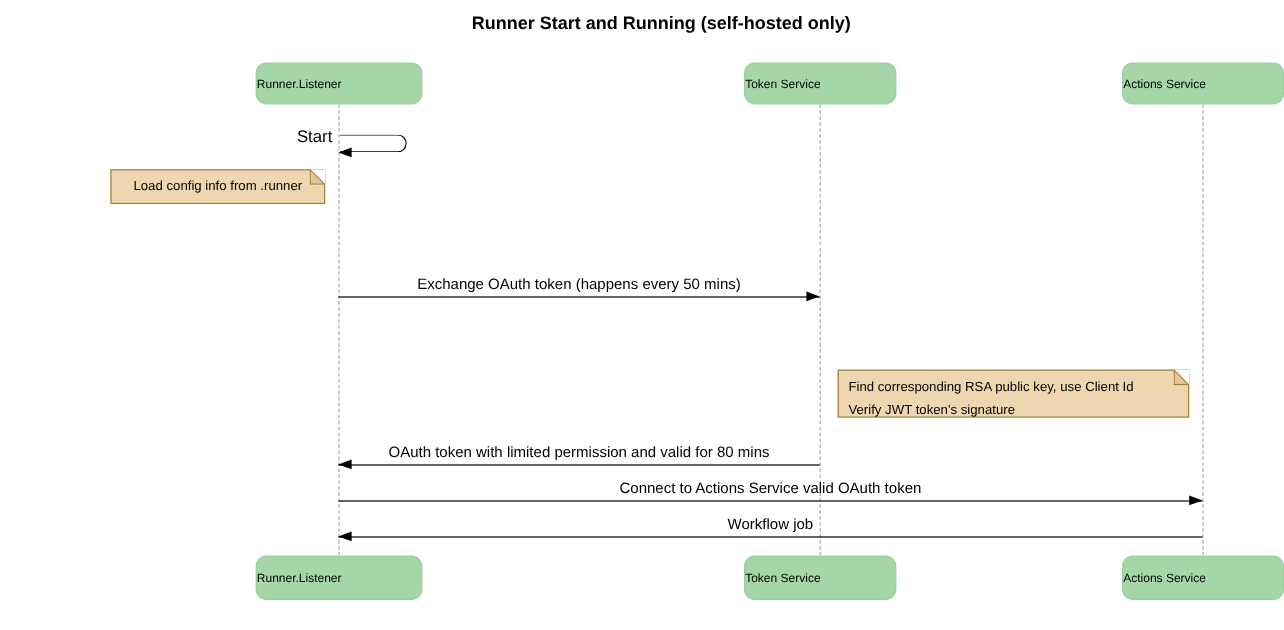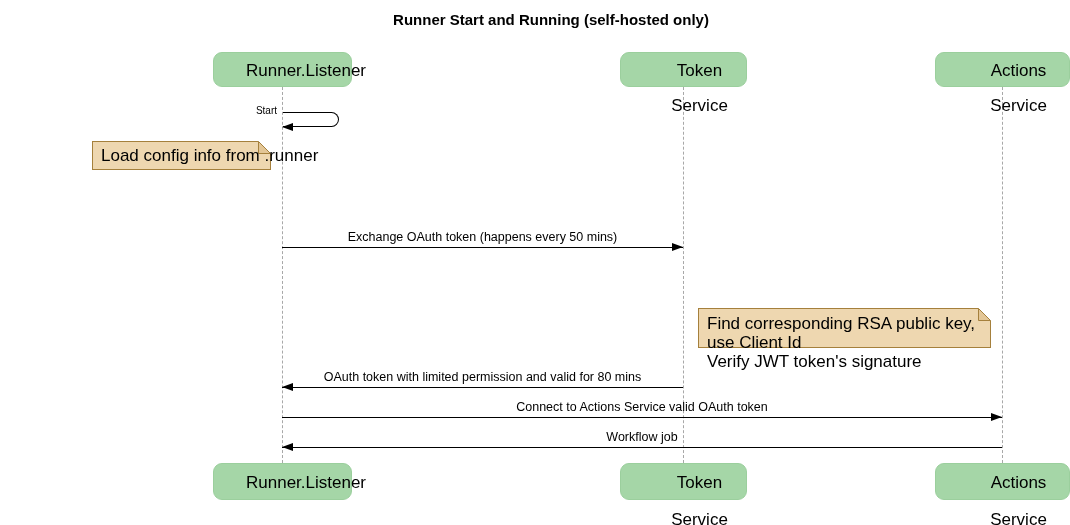--- a/index.html
+++ b/index.html
@@ -15,32 +15,32 @@
   html,body{margin:0;padding:0;background:#ffffff;}
   .canvas{
     position:relative;width:1070px;height:525px;background:#ffffff;
     font-family:"Liberation Sans", sans-serif;color:var(--text);overflow:hidden;margin-left:16px;
   }
   .title{
     position:absolute;left:0;top:11px;width:1070px;text-align:center;
     font-size:15px;font-weight:bold;
   }
   .participant{
-    position:absolute;height:35px;line-height:35px;text-align:center;
+    position:absolute;height:35px;line-height:35px;text-align:left;
     background:var(--participant-fill);border:1px solid var(--participant-border);
-    border-radius:9px;font-size:17px;box-sizing:border-box;padding-left:32px;
+    border-radius:9px;font-size:10px;box-sizing:border-box;
   }
   .participant.bottom{height:37px;line-height:37px;}
   .lifeline{
     position:absolute;top:87px;height:376px;width:0;
     border-left:1px dashed var(--lifeline);
   }
   .note{
     position:absolute;background:var(--note-fill);border:1px solid var(--note-border);
-    box-sizing:border-box;font-size:17px;text-align:center;
+    box-sizing:border-box;font-size:11px;text-align:center;
   }
   .note .fold{position:absolute;top:-1px;right:-1px;display:block;}
   .note .ntext{position:relative;z-index:1;padding:0 8px;}
   .note.single .ntext{line-height:27px;white-space:nowrap;}
   .note.multi{text-align:left;}
   .note.multi .ntext{padding:5px 8px 0 8px;line-height:19px;}
   .msg{position:absolute;}
   .msg .line{position:absolute;left:0;right:0;top:0;height:1.3px;background:var(--arrow);}
   .msg .label{
     position:absolute;left:0;right:0;bottom:4px;text-align:center;
@@ -50,21 +50,21 @@
   .head.right{right:0;border-top:4.5px solid transparent;border-bottom:4.5px solid transparent;border-left:11px solid var(--arrow);}
   .head.left{left:0;border-top:4.5px solid transparent;border-bottom:4.5px solid transparent;border-right:11px solid var(--arrow);}
   .selfloop{
     position:absolute;left:267px;top:112px;width:56px;height:15px;
     border:1.3px solid var(--arrow);border-left:none;border-radius:0 10px 10px 0;
     box-sizing:border-box;
   }
   .selfloop .head{left:-1px;bottom:-5.3px;top:auto;}
   .selflabel{
     position:absolute;left:150px;top:105px;width:111px;text-align:right;
-    font-size:10px;white-space:nowrap;
+    font-size:14px;white-space:nowrap;
   }
 </style>
 </head>
 <body>
 
 <div class="canvas">
 
   <div class="title">Runner Start and Running (self-hosted only)</div>
 
   <div class="lifeline" style="left:266px;"></div>

